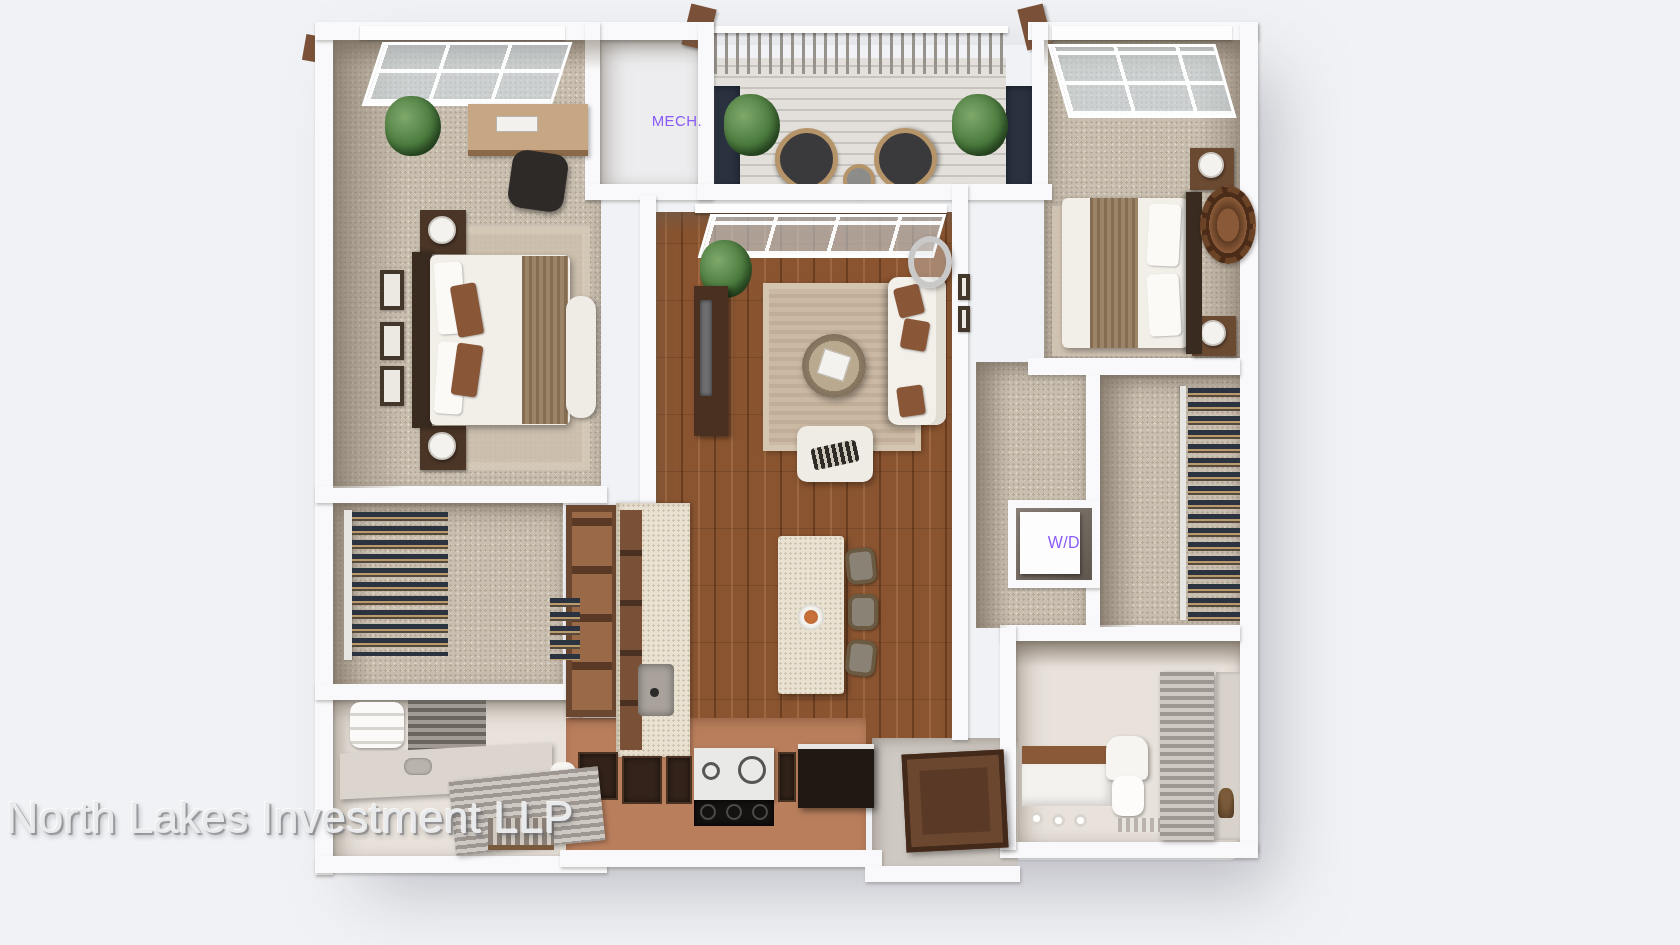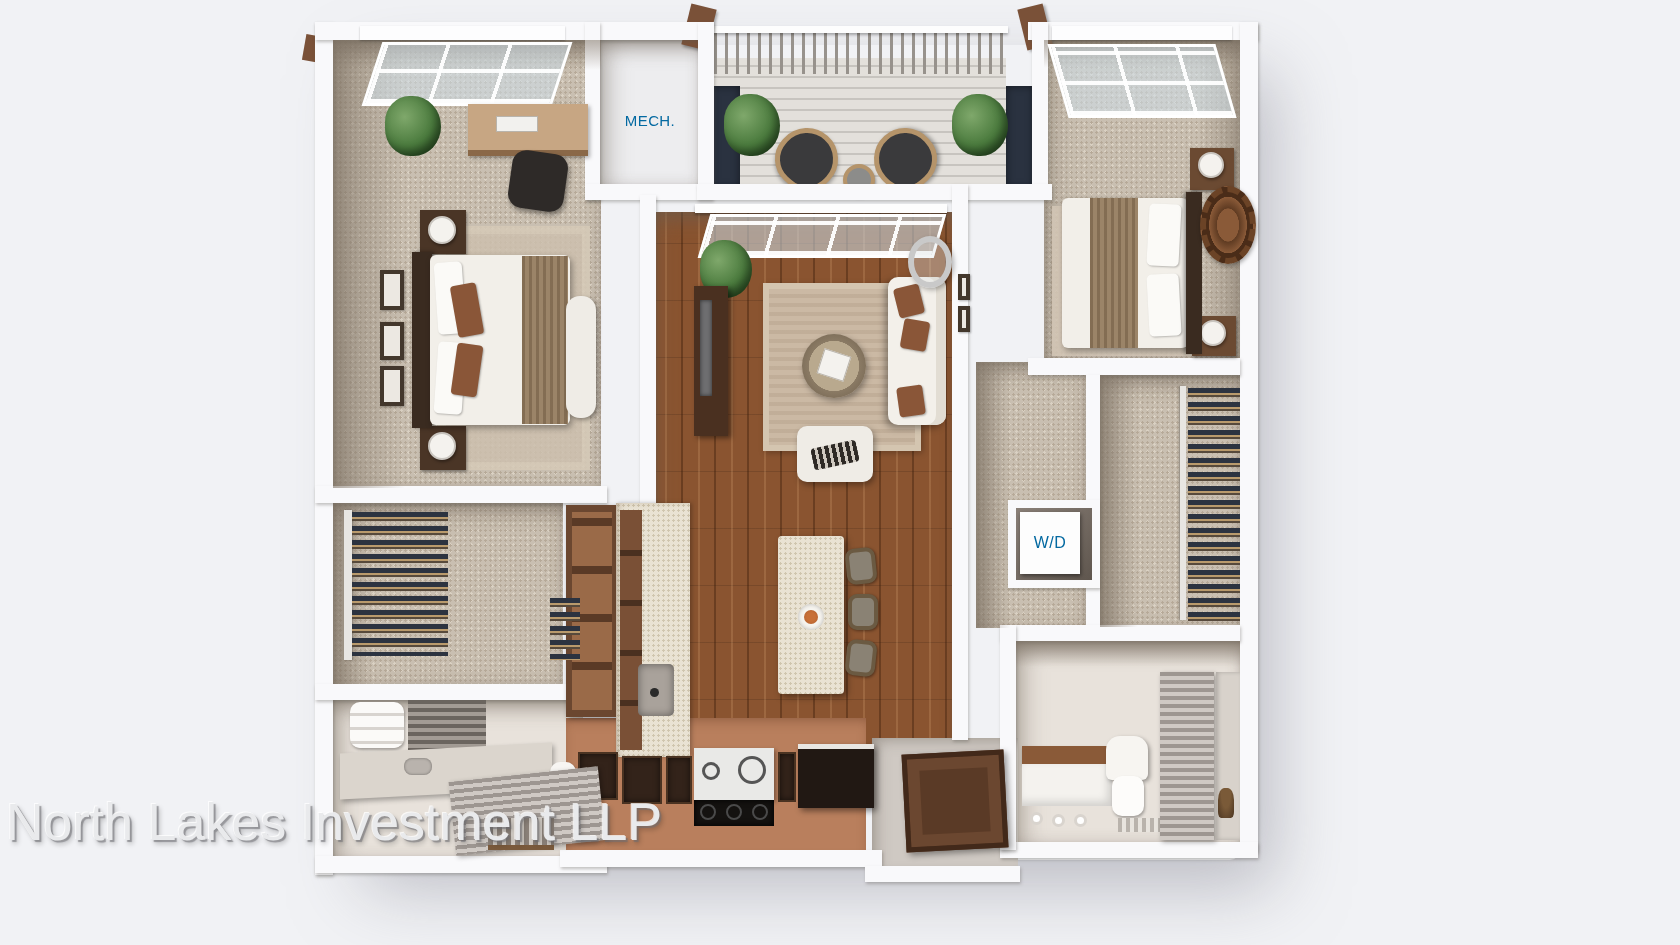--- a/index.html
+++ b/index.html
@@ -34,29 +34,29 @@
   .plant{background:radial-gradient(circle at 35% 35%,#7fa86b,#4a7a3d 55%,#2e5626 82%);
     border-radius:46% 54% 52% 48%;box-shadow:inset -4px -5px 8px rgba(0,0,0,.35);}
   .lamp{background:#f4f2ee;border:2px solid #c9c5bf;border-radius:50%;
     box-shadow:1px 2px 3px rgba(0,0,0,.35);}
   .nstand{background:#4a3526;box-shadow:1px 2px 3px rgba(0,0,0,.4);}
   .clothes{background:repeating-linear-gradient(to bottom,#2c3340 0 5px,#b99a6c 5px 7px,#574a3c 7px 9px,rgba(0,0,0,0) 9px 14px);}
   .stripesd{background:repeating-linear-gradient(to bottom,#9d9691 0 4px,#cfc9c4 4px 8px);}
   .wallface-l{background:linear-gradient(to right,rgba(128,116,102,.6),rgba(128,116,102,0));}
   .wallface-t{background:linear-gradient(to bottom,rgba(128,116,102,.55),rgba(128,116,102,0));}
   .wallface-r{background:linear-gradient(to left,rgba(128,116,102,.5),rgba(128,116,102,0));}
-  .label{color:#0369a1;font-weight:500;letter-spacing:.4px;text-align:center;}
+  .label{color:#8b5cf6;font-weight:500;letter-spacing:.4px;text-align:right;}
   .framepic{background:#ece8e2;border:4px solid #43372c;box-shadow:1px 1px 2px rgba(0,0,0,.3);}
   .pillow{background:#fbfaf7;border-radius:5px;box-shadow:1px 1px 2px rgba(0,0,0,.25);}
   .apillow{background:#8a5638;border-radius:4px;box-shadow:1px 1px 2px rgba(0,0,0,.3);}
   .throw{background:#9b8468;
     background-image:repeating-linear-gradient(90deg,rgba(60,40,20,.25) 0 3px,transparent 3px 7px);}
   .cab-dark{background:#33231a;border:2px solid #4a3322;box-shadow:inset 0 0 6px rgba(0,0,0,.6);}
   .stool{background:#8a8274;border:4px solid #6b5a42;border-radius:9px;box-shadow:1px 1px 3px rgba(0,0,0,.4);}
-  #watermark{left:6px;top:792px;font-size:52px;font-weight:400;color:#e9eaec;white-space:nowrap;
+  #watermark{left:6px;top:792px;font-size:45px;font-weight:400;color:#e9eaec;white-space:nowrap;
     text-shadow:-1px -1px 0 rgba(255,255,255,.75),2px 2px 1px rgba(108,108,114,.6),3px 4px 5px rgba(0,0,0,.22);}
 </style>
 </head>
 <body>
 
 <div class="a" style="left:330px;top:45px;width:910px;height:815px;border-radius:10px;box-shadow:34px 28px 70px rgba(138,138,150,.5);"></div>
 
 <div class="a carpet room" style="left:333px;top:40px;width:268px;height:448px;"></div>
 <div class="a carpet room" style="left:333px;top:503px;width:230px;height:181px;"></div>
 <div class="a tile room" style="left:333px;top:700px;width:250px;height:157px;"></div>

